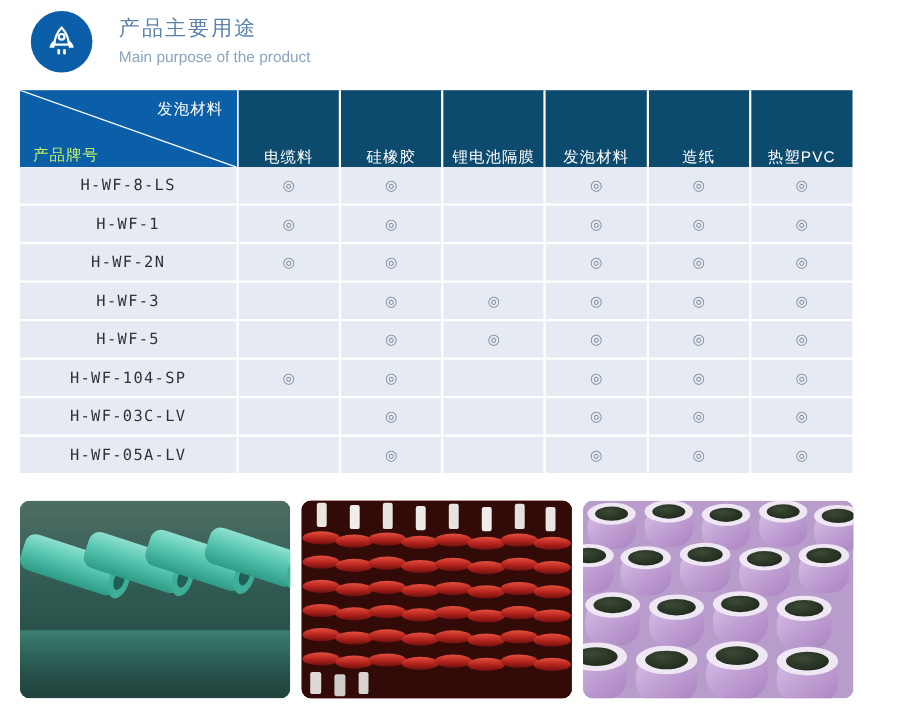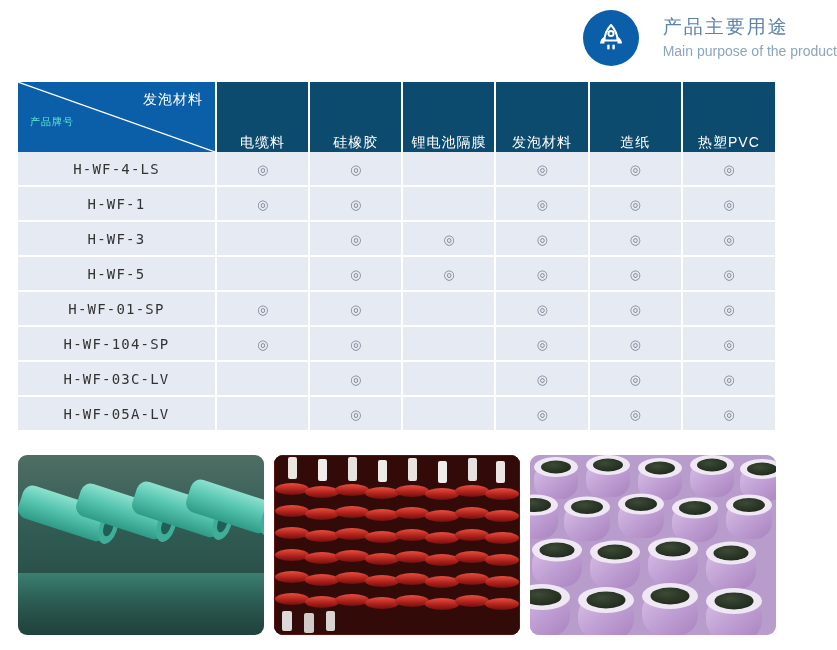--- a/index.html
+++ b/index.html
@@ -17,21 +17,20 @@
 
   
   .page-header {
     position: absolute;
     left: 0;
     top: 0;
     width: 837px;
     height: 75px;
     display: flex;
     align-items: center;
-    justify-content: flex-end;
   }
   .header-badge {
     width: 56px;
     height: 56px;
     margin-left: 28px;
     border-radius: 50%;
     background: #0b5ea8;
     display: flex;
     align-items: center;
     justify-content: center;
@@ -98,23 +97,23 @@
     top: 9px;
     color: #ffffff;
     font-size: 14px;
     letter-spacing: 1px;
     font-weight: 400;
     white-space: nowrap;
   }
   th.corner .lbl-bottom {
     position: absolute;
     left: 12px;
-    bottom: 23px;
-    color: #5eead4;
-    font-size: 10px;
+    bottom: 2px;
+    color: #bef264;
+    font-size: 14px;
     letter-spacing: 1px;
     font-weight: 400;
     white-space: nowrap;
   }
 
   th.colhead {
     background: #0c4a6e;
     color: #ffffff;
     font-size: 14px;
     font-weight: 400;
@@ -211,60 +210,60 @@
         <th class="colhead">电缆料</th>
         <th class="colhead">硅橡胶</th>
         <th class="colhead">锂电池隔膜</th>
         <th class="colhead">发泡材料</th>
         <th class="colhead">造纸</th>
         <th class="colhead">热塑PVC</th>
       </tr>
     </thead>
     <tbody id="matrix-body">
         <tr>
-          <td class="name">H-WF-4-LS</td>
+          <td class="name">H-WF-8-LS</td>
           <td><span class="mark">◎</span></td>
           <td><span class="mark">◎</span></td>
           <td><span class="mark empty">◎</span></td>
           <td><span class="mark">◎</span></td>
           <td><span class="mark">◎</span></td>
           <td><span class="mark">◎</span></td>
         </tr>
         <tr>
           <td class="name">H-WF-1</td>
           <td><span class="mark">◎</span></td>
           <td><span class="mark">◎</span></td>
           <td><span class="mark empty">◎</span></td>
           <td><span class="mark">◎</span></td>
           <td><span class="mark">◎</span></td>
           <td><span class="mark">◎</span></td>
         </tr>
         <tr>
+          <td class="name">H-WF-2N</td>
+          <td><span class="mark">◎</span></td>
+          <td><span class="mark">◎</span></td>
+          <td><span class="mark empty">◎</span></td>
+          <td><span class="mark">◎</span></td>
+          <td><span class="mark">◎</span></td>
+          <td><span class="mark">◎</span></td>
+        </tr>
+        <tr>
           <td class="name">H-WF-3</td>
           <td><span class="mark empty">◎</span></td>
           <td><span class="mark">◎</span></td>
           <td><span class="mark">◎</span></td>
           <td><span class="mark">◎</span></td>
           <td><span class="mark">◎</span></td>
           <td><span class="mark">◎</span></td>
         </tr>
         <tr>
           <td class="name">H-WF-5</td>
           <td><span class="mark empty">◎</span></td>
           <td><span class="mark">◎</span></td>
           <td><span class="mark">◎</span></td>
-          <td><span class="mark">◎</span></td>
-          <td><span class="mark">◎</span></td>
-          <td><span class="mark">◎</span></td>
-        </tr>
-        <tr>
-          <td class="name">H-WF-01-SP</td>
-          <td><span class="mark">◎</span></td>
-          <td><span class="mark">◎</span></td>
-          <td><span class="mark empty">◎</span></td>
           <td><span class="mark">◎</span></td>
           <td><span class="mark">◎</span></td>
           <td><span class="mark">◎</span></td>
         </tr>
         <tr>
           <td class="name">H-WF-104-SP</td>
           <td><span class="mark">◎</span></td>
           <td><span class="mark">◎</span></td>
           <td><span class="mark empty">◎</span></td>
           <td><span class="mark">◎</span></td>

